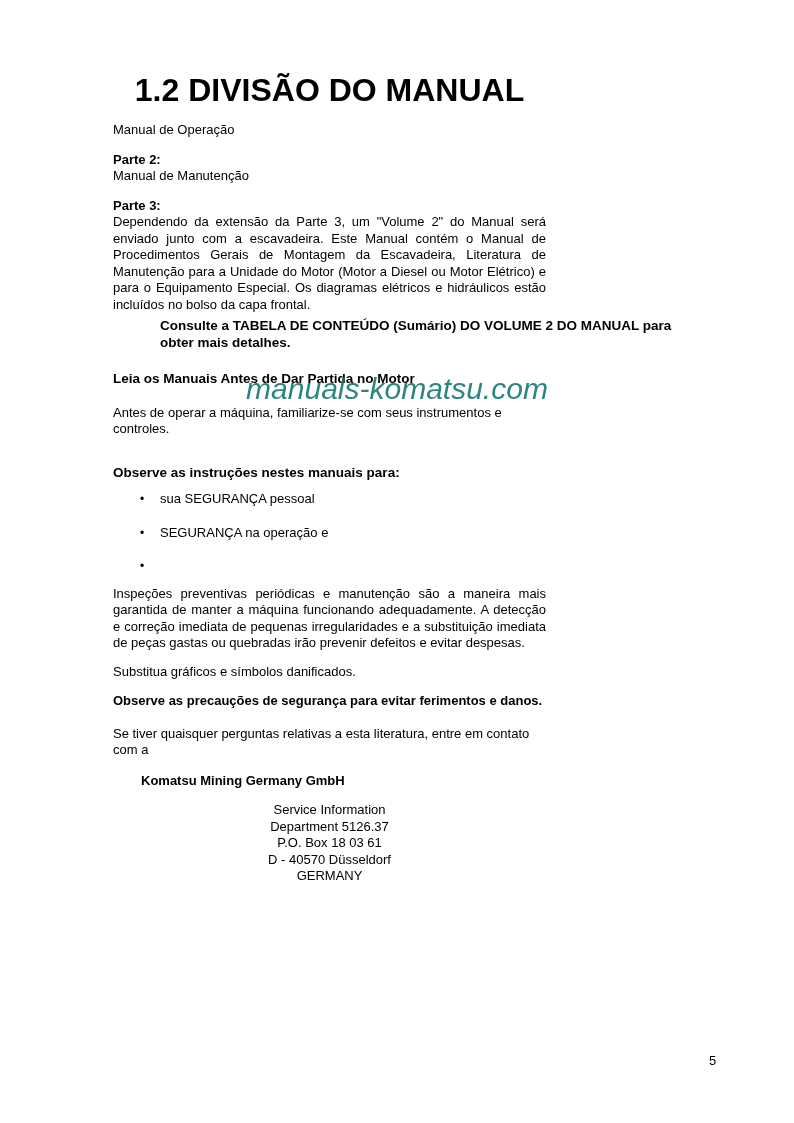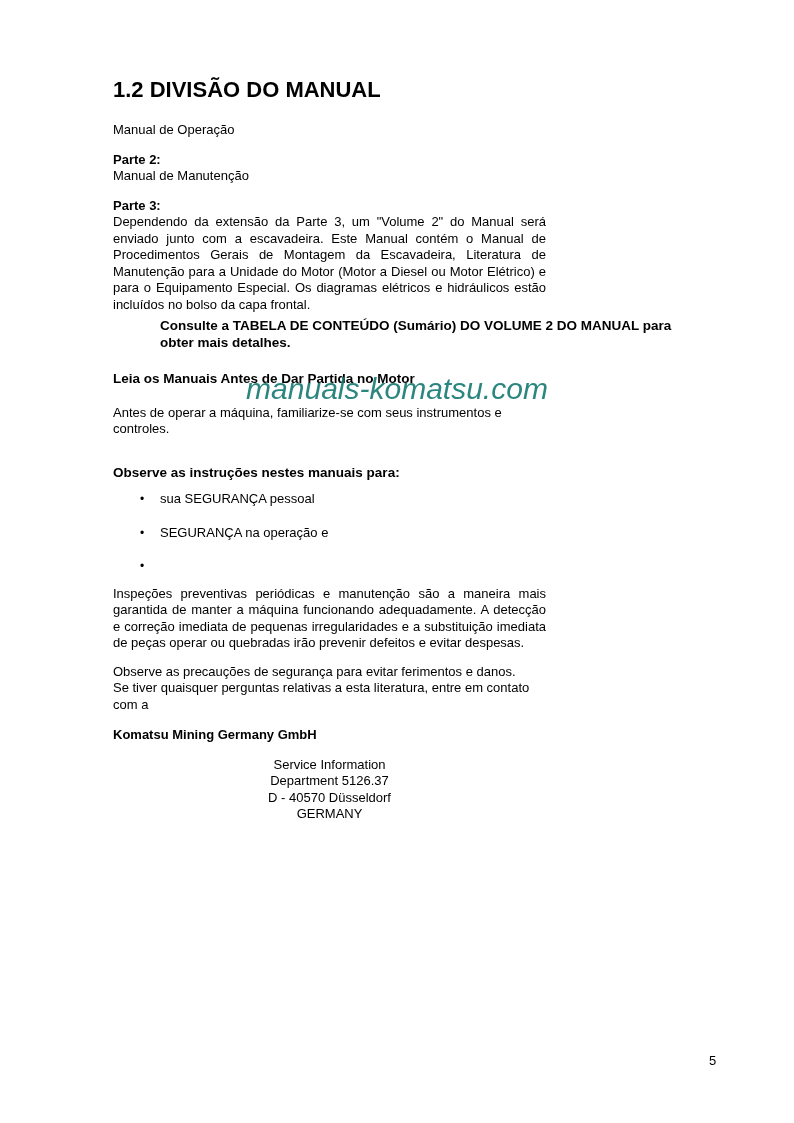--- a/index.html
+++ b/index.html
@@ -14,25 +14,26 @@
   }
   .content {
     position: absolute;
     left: 113px;
     top: 76px;
     width: 433px;
     font-size: 13px;
     line-height: 16.5px;
   }
   h1.title {
-    font-size: 22px;
+    font-size: 32px;
     line-height: 28px;
     font-weight: bold;
     margin: 0 0 18px 0;
     white-space: nowrap;
+    text-align: center;
   }
   .part { margin-bottom: 13px; }
   .b { font-weight: bold; }
   p { margin: 0; }
   .just { text-align: justify; }
   .note {
     font-weight: bold;
     font-size: 13.5px;
     line-height: 17px;
     margin: 4px 0 20px 47px;
@@ -53,23 +54,23 @@
   .bullet-glyph {
     flex: none;
     width: 47px;
     padding-left: 27px;
     box-sizing: border-box;
     font-size: 12px;
   }
   .li-text { flex: 1; }
   .p-inspections { margin-bottom: 12px; }
   .p-substitua  { margin-bottom: 13px; }
-  .p-observe2   { margin-bottom: 0; }
+  .p-observe2   { margin-bottom: 16px; font-weight: bold; }
   .p-contact    { margin-bottom: 14px; }
-  .company { margin-bottom: 13px; }
+  .company { margin-bottom: 13px; margin-left: 28px; }
   .address-line { line-height: 16.5px; text-align: center; }
   .watermark {
     position: absolute;
     left: 0;
     right: 0;
     top: 372px;
     text-align: center;
     font-size: 30px;
     line-height: 34px;
     color: #222222;
@@ -121,32 +122,34 @@
       </li>
       <li>
         <span class="bullet-glyph">•</span>
         <span class="li-text">SEGURANÇA na operação e</span>
       </li>
       <li>
         <span class="bullet-glyph">•</span>
       </li>
     </ul>
 
-    <p class="just p-inspections">Inspeções preventivas periódicas e manutenção são a maneira mais garantida de manter a máquina funcionando adequadamente. A detecção e correção imediata de pequenas irregularidades e a substituição imediata de peças operar ou quebradas irão prevenir defeitos e evitar despesas.</p>
+    <p class="just p-inspections">Inspeções preventivas periódicas e manutenção são a maneira mais garantida de manter a máquina funcionando adequadamente. A detecção e correção imediata de pequenas irregularidades e a substituição imediata de peças gastas ou quebradas irão prevenir defeitos e evitar despesas.</p>
 
+    <p class="p-substitua">Substitua gráficos e símbolos danificados.</p>
 
     <p class="p-observe2">Observe as precauções de segurança para evitar ferimentos e danos.</p>
 
     <p class="p-contact">Se tiver quaisquer perguntas relativas a esta literatura, entre em contato com a</p>
 
     <p class="b company">Komatsu Mining Germany GmbH</p>
 
     <div class="address">
       <div class="address-line">Service Information</div>
       <div class="address-line">Department 5126.37</div>
+      <div class="address-line">P.O. Box 18 03 61</div>
       <div class="address-line">D - 40570 Düsseldorf</div>
       <div class="address-line">GERMANY</div>
     </div>
 
   </div>
 
   <div class="watermark" style="color: #0f766e; font-style: italic;">manuals-komatsu.com</div>
 
   <div class="page-number">5</div>
 </div>

